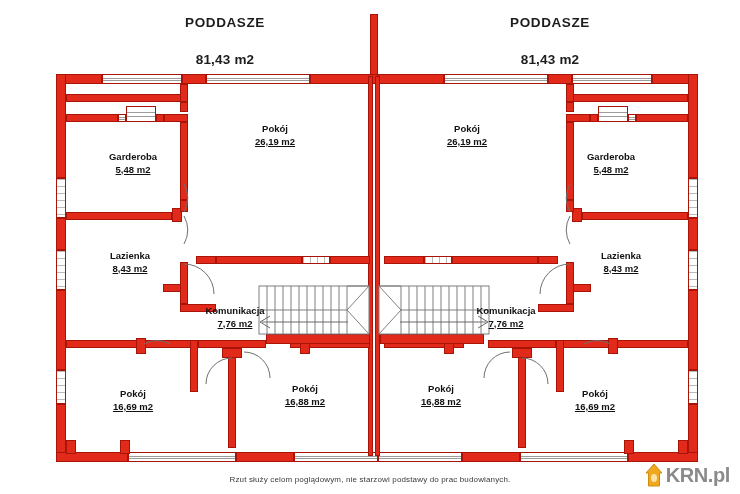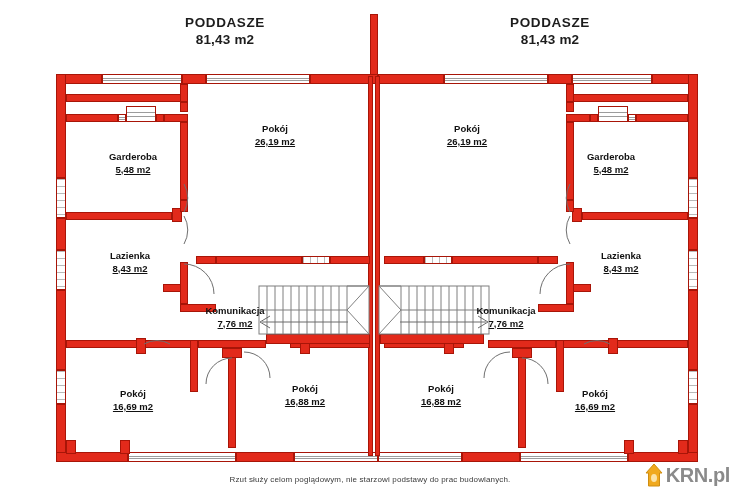--- a/index.html
+++ b/index.html
@@ -22,21 +22,21 @@
     position: absolute;
     text-align: center;
     font-weight: bold;
     color: #1d1d1d;
     font-size: 13.5px;
     line-height: 17px;
     letter-spacing: 0.6px;
     white-space: nowrap;
   }
   .title .ttl-name { display: block; }
-  .title .ttl-area { display: block; letter-spacing: 0.2px; }
+  .title .ttl-area { display: block; letter-spacing: 0.2px; margin-top: 20px; }
 
   .room-label {
     position: absolute;
     text-align: center;
     font-weight: bold;
     color: #111111;
     font-size: 9.5px;
     line-height: 12.5px;
     white-space: nowrap;
     transform: translateX(-50%);

